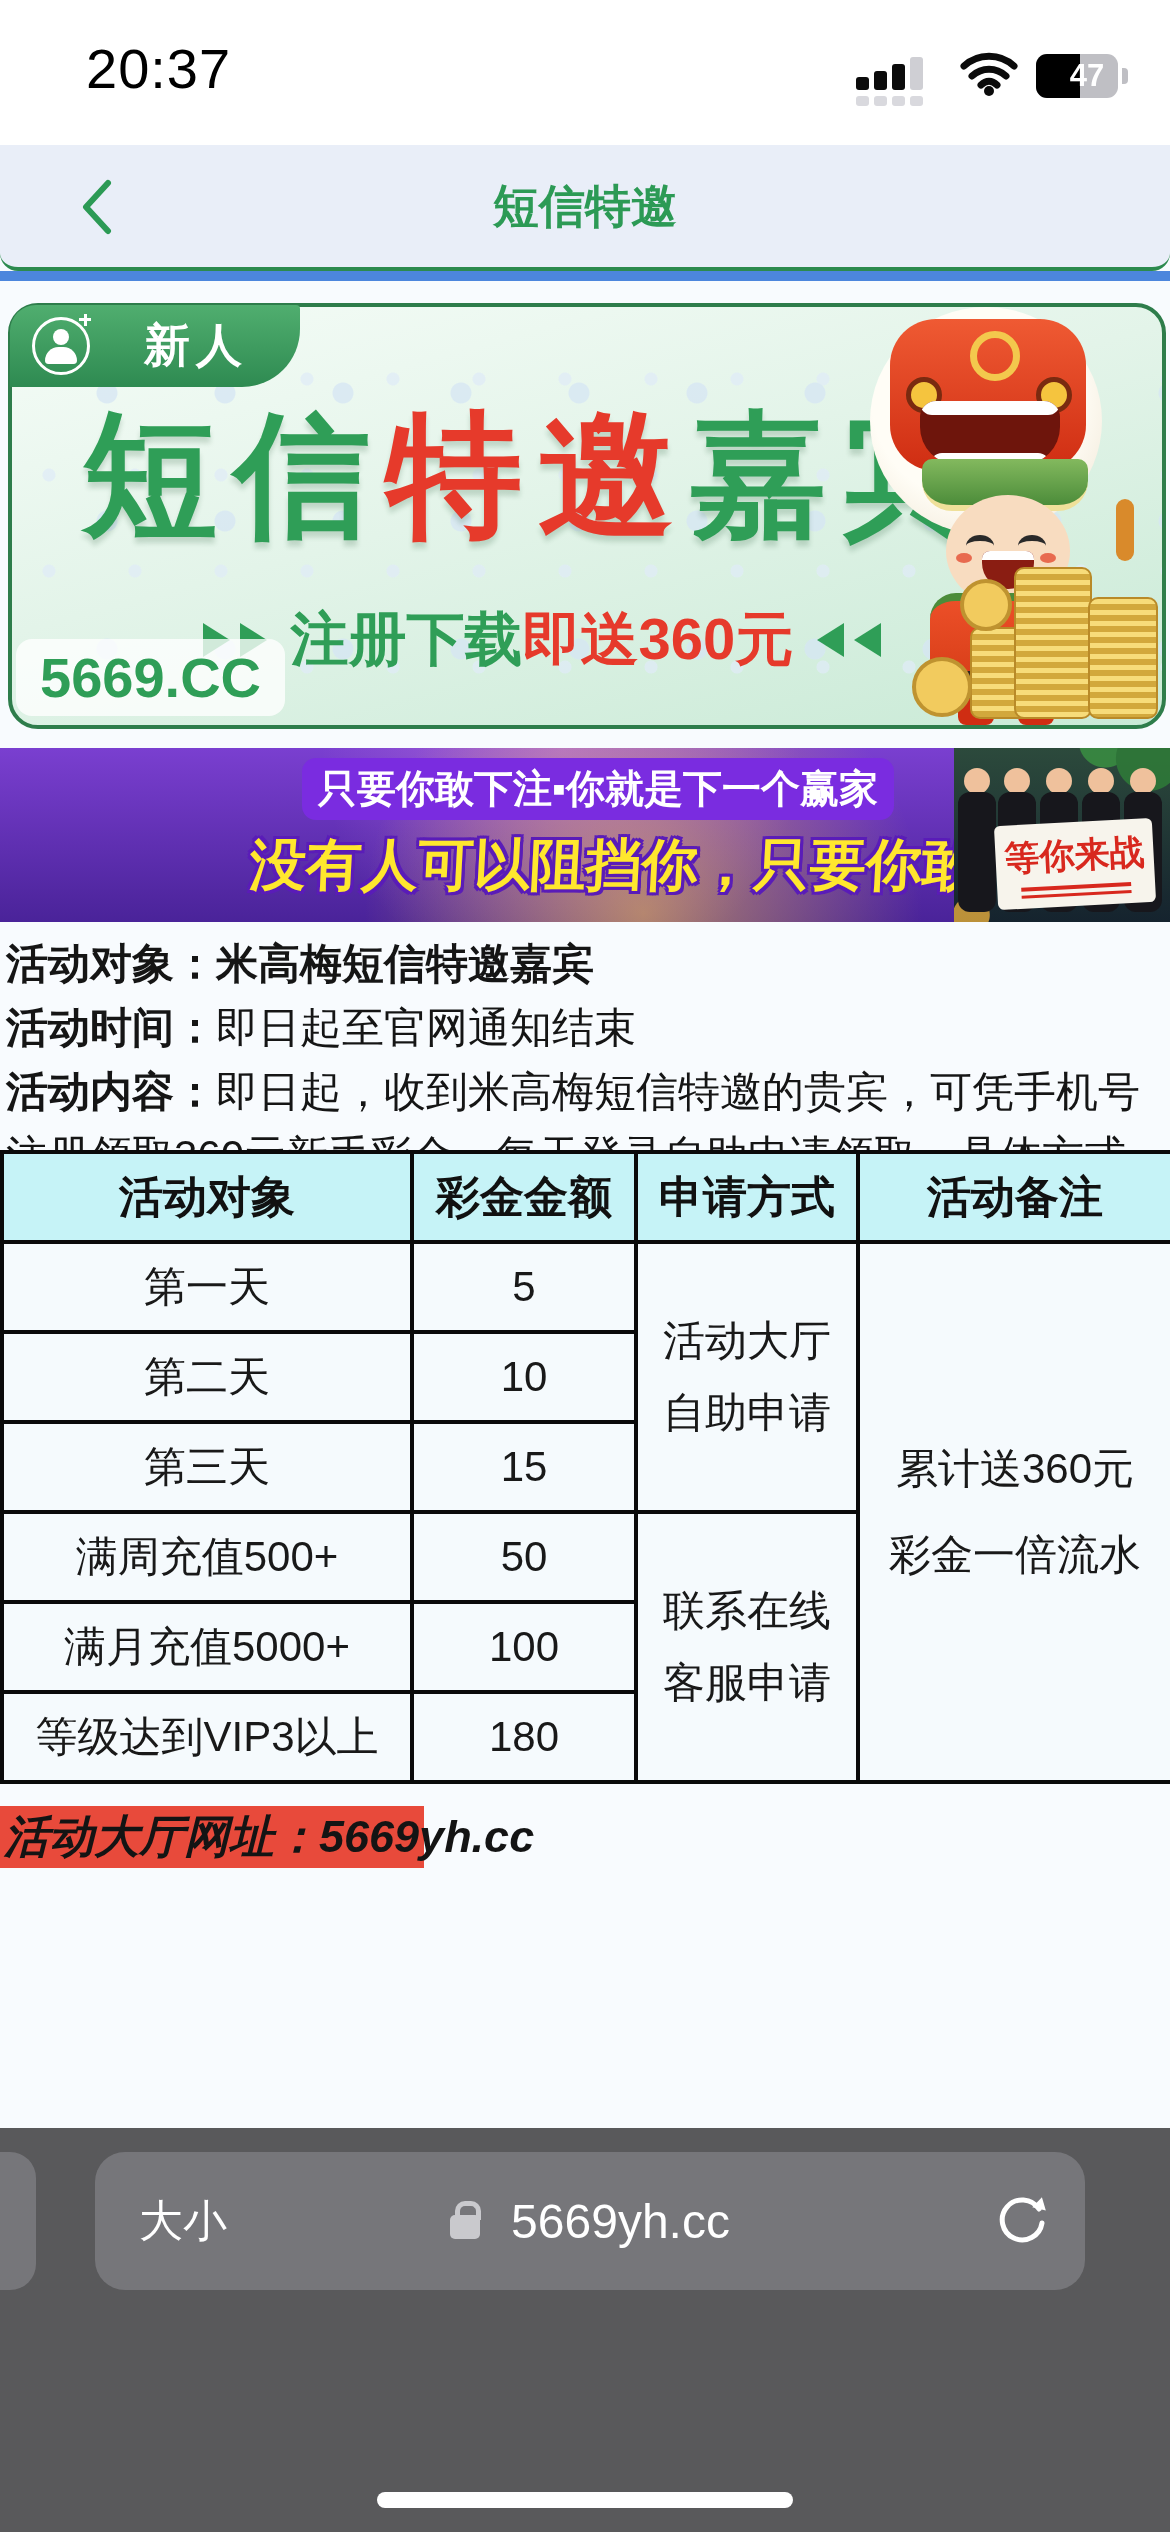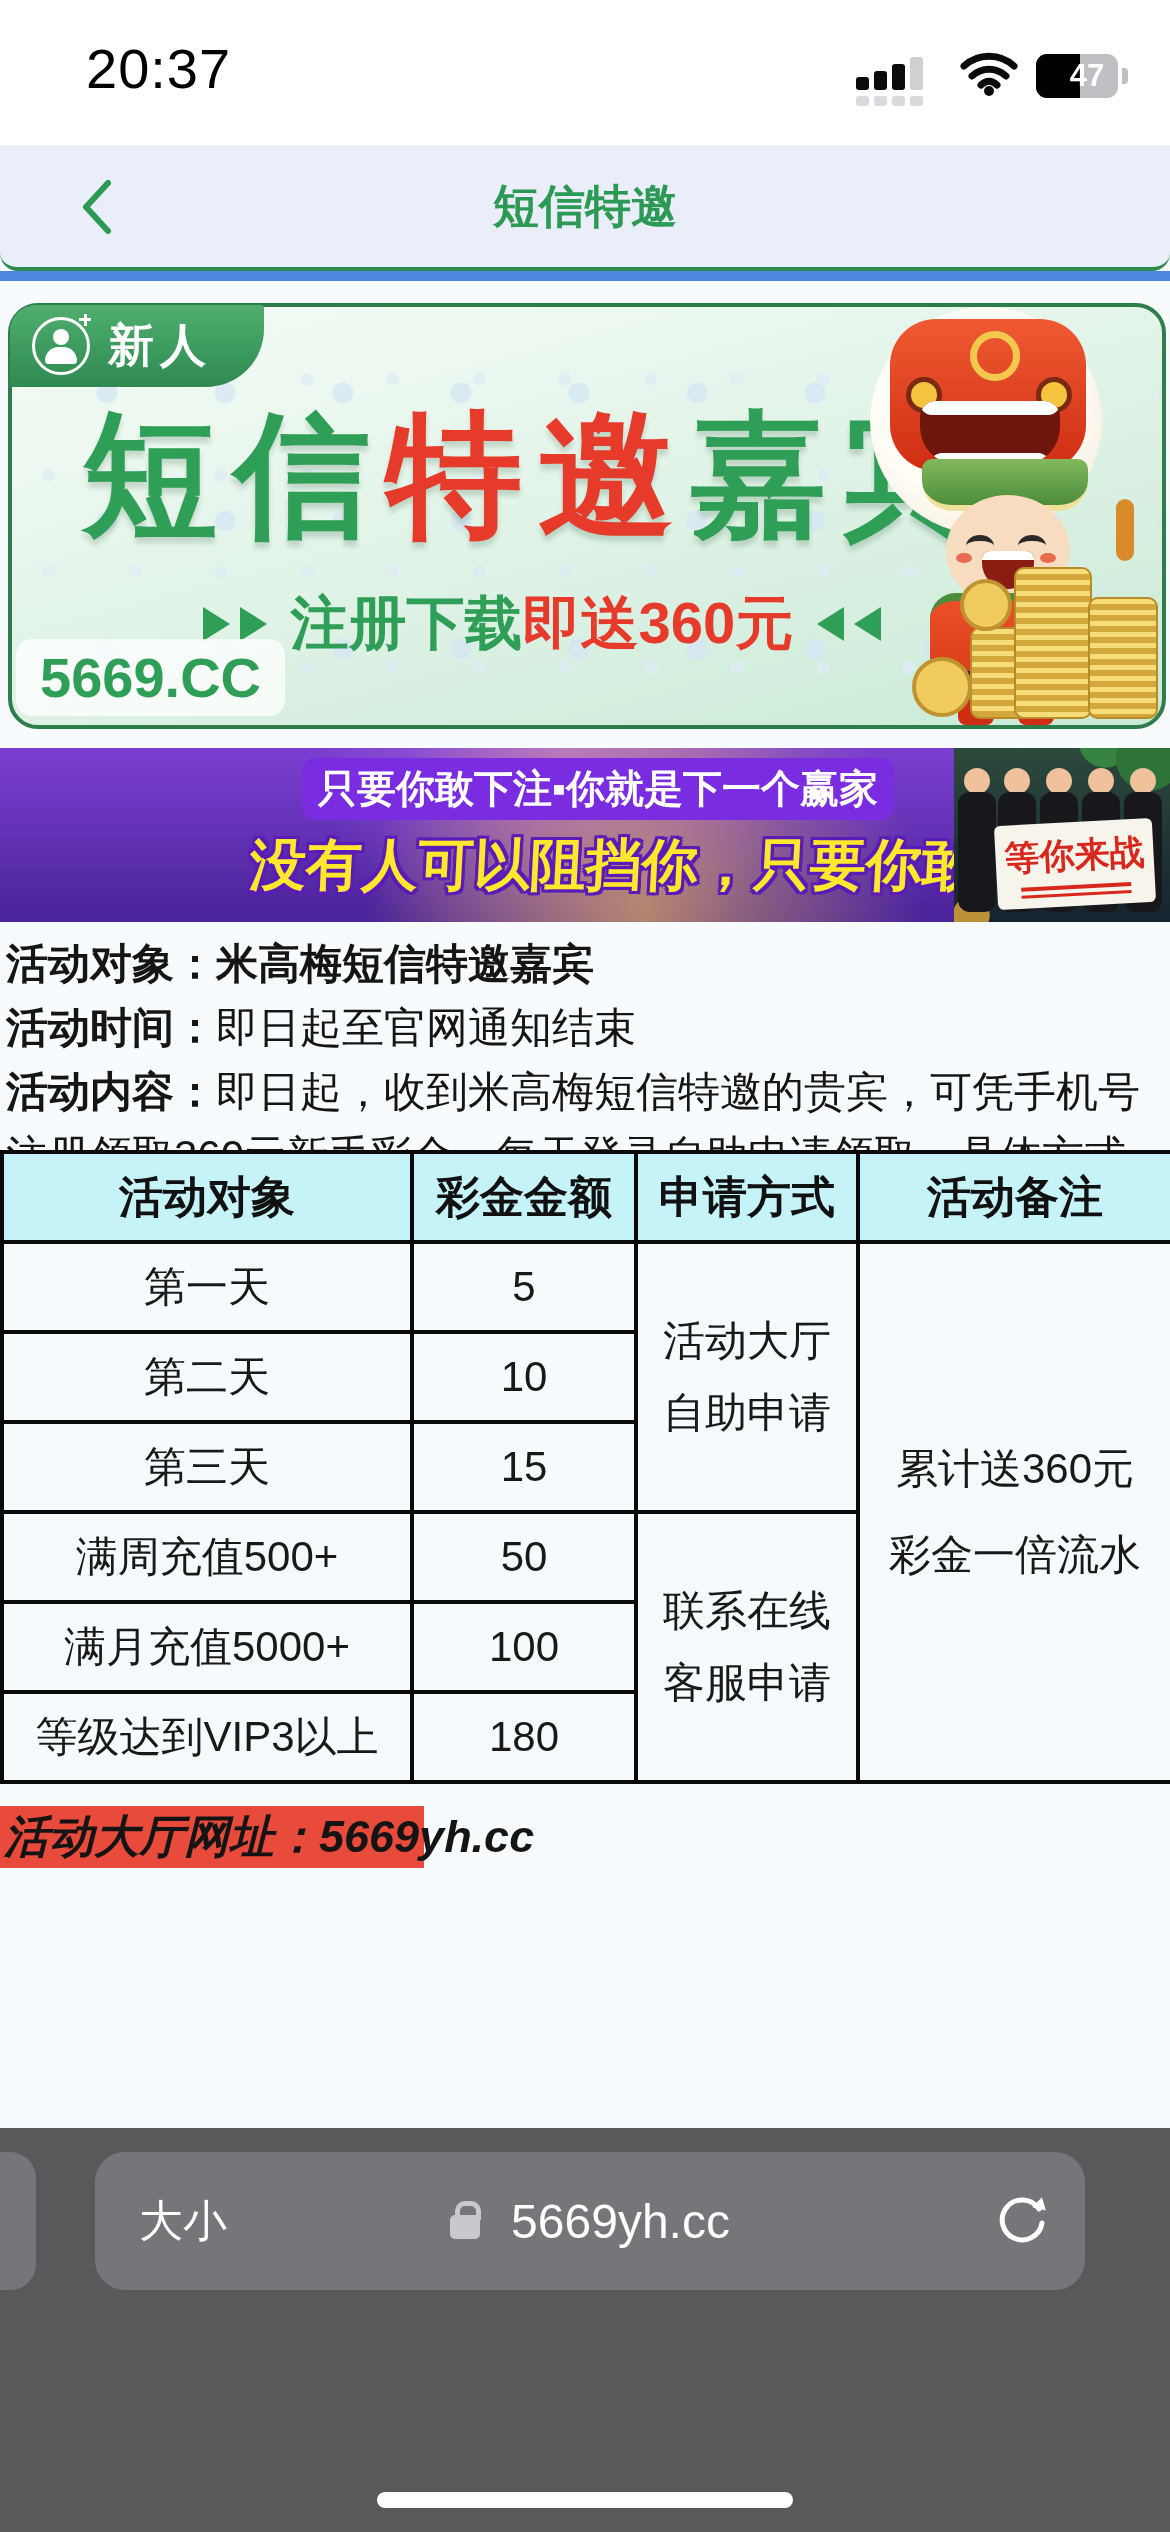--- a/index.html
+++ b/index.html
@@ -38,28 +38,28 @@
                          radial-gradient(circle,#e0ecf7 6px,transparent 7px);
         background-size:118px 128px,86px 96px;background-position:36px 150px,80px 120px;opacity:.75;}
   .hero-badge{position:absolute;top:-2px;left:-2px;height:82px;padding:0 52px 0 22px;
         background:linear-gradient(180deg,#50ae6f,#2e8a51);border-radius:26px 4px 58px 0;
         display:flex;align-items:center;gap:18px;z-index:3;}
   .badge-icon{position:relative;width:52px;height:52px;border:3px solid #fff;border-radius:50%;flex:0 0 auto;}
   .badge-icon i{position:absolute;left:18px;top:9px;width:16px;height:16px;border-radius:50%;background:#fff;}
   .badge-icon u{position:absolute;left:10px;top:27px;width:32px;height:17px;border-radius:16px 16px 4px 4px;background:#fff;}
   .badge-icon em{position:absolute;right:-4px;top:-2px;width:12px;height:3px;background:#fff;}
   .badge-icon em:after{content:'';position:absolute;left:4.5px;top:-4.5px;width:3px;height:12px;background:#fff;}
-  .badge-text{font-size:46px;font-weight:700;color:#fff;letter-spacing:6px;}
+  .badge-text{font-size:46px;font-weight:700;color:#fff;letter-spacing:6px;margin-left:36px;}
   .hero-title{position:absolute;top:100px;left:70px;font-size:136px;font-weight:900;line-height:1;letter-spacing:16px;
         white-space:nowrap;z-index:2;text-shadow:0 6px 5px rgba(20,80,40,.18);}
   .ht-green{color:#2f9e57}.ht-red{color:#e63a2b}
   .hero-sub{position:absolute;top:278px;left:60px;width:940px;display:flex;align-items:center;justify-content:center;gap:10px;z-index:2;}
   .tri{width:0;height:0;border-top:17px solid transparent;border-bottom:17px solid transparent;}
   .tri-r{border-left:27px solid #2f9e57}.tri-l{border-right:27px solid #2f9e57}
-  .hero-sub .txt{font-size:58px;font-weight:700;margin:0 14px;white-space:nowrap;}
+  .hero-sub .txt{font-size:58px;font-weight:700;margin:16px 14px;white-space:nowrap;}
   .hs-green{color:#2f9e57}.hs-red{color:#e63a2b}
   .hero-site{position:absolute;left:4px;top:332px;background:rgba(255,255,255,.78);border-radius:16px;
         padding:6px 24px;font-size:56px;font-weight:700;color:#2f9e57;z-index:2;}
 
   
   .mascot{position:absolute;right:0px;top:-16px;width:304px;height:436px;z-index:2;pointer-events:none;}
   .mascot div{position:absolute;}
   .m-fluff{left:12px;top:16px;width:232px;height:228px;border-radius:50%;
         background:radial-gradient(circle at 45% 40%,#fffdf6 55%,#ece0cc);}
   .m-head{left:32px;top:28px;width:196px;height:152px;border-radius:46px;

